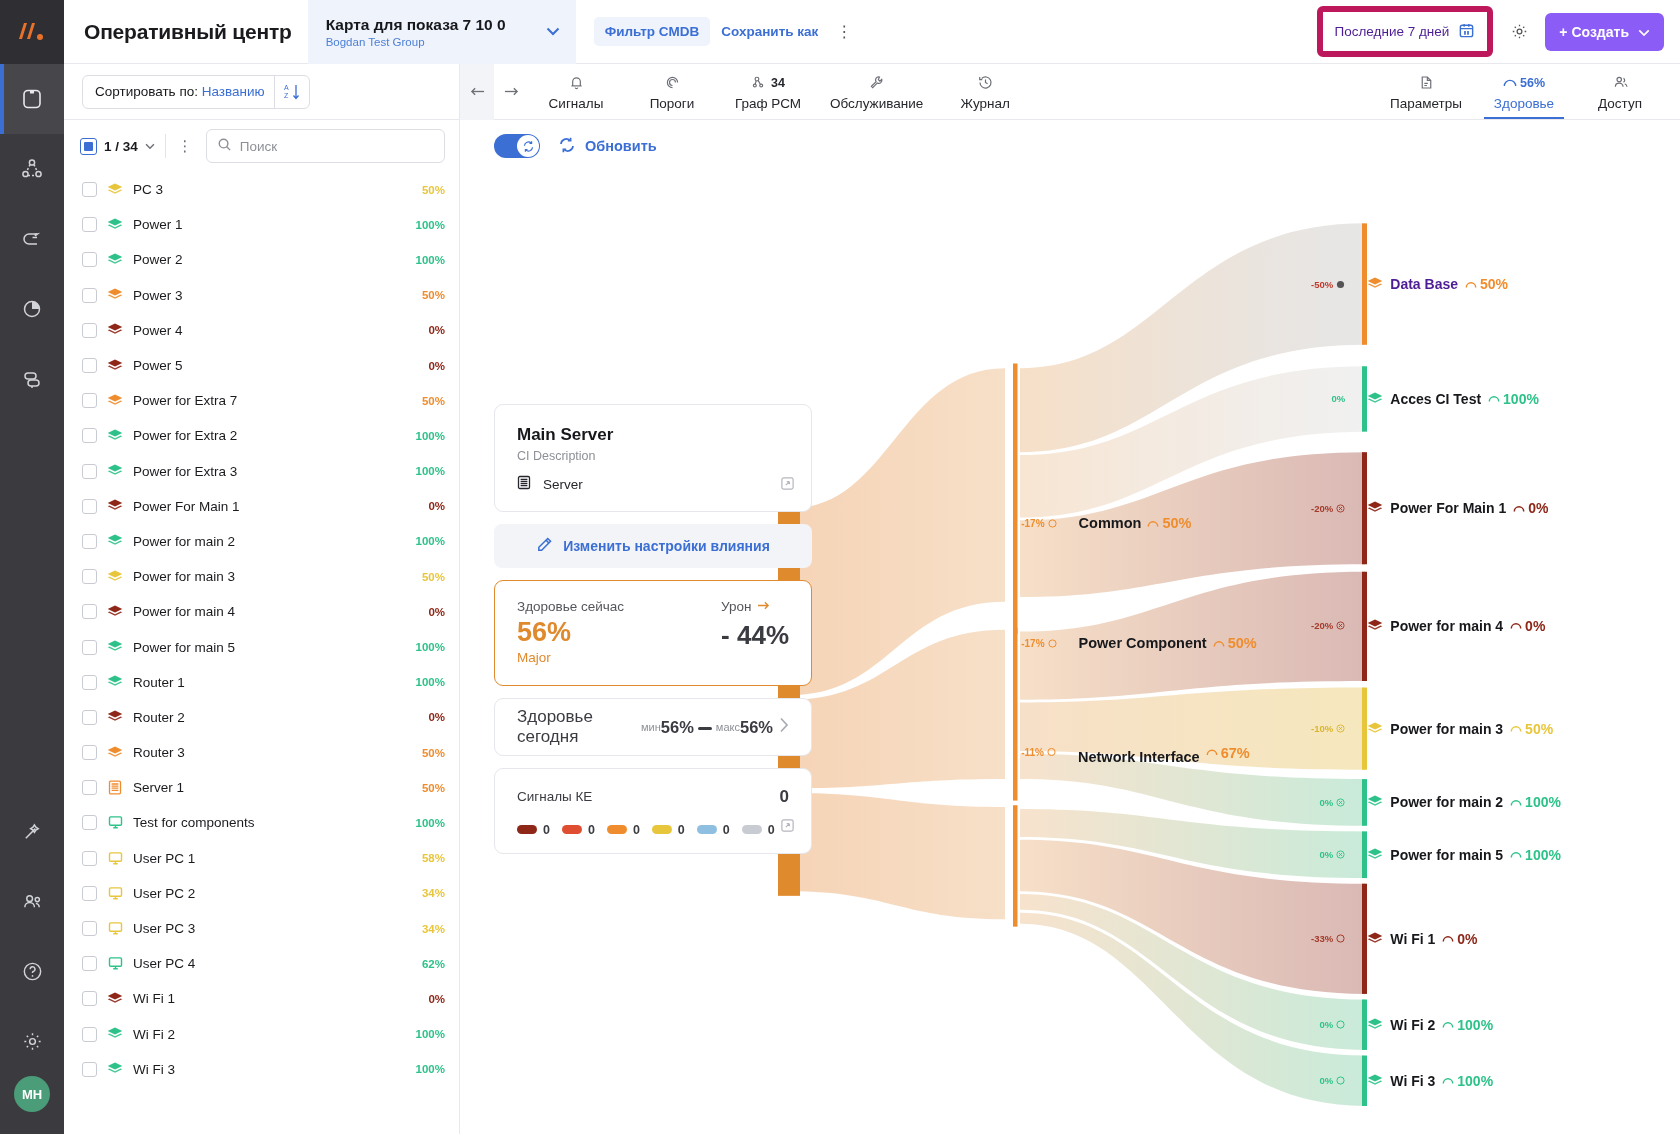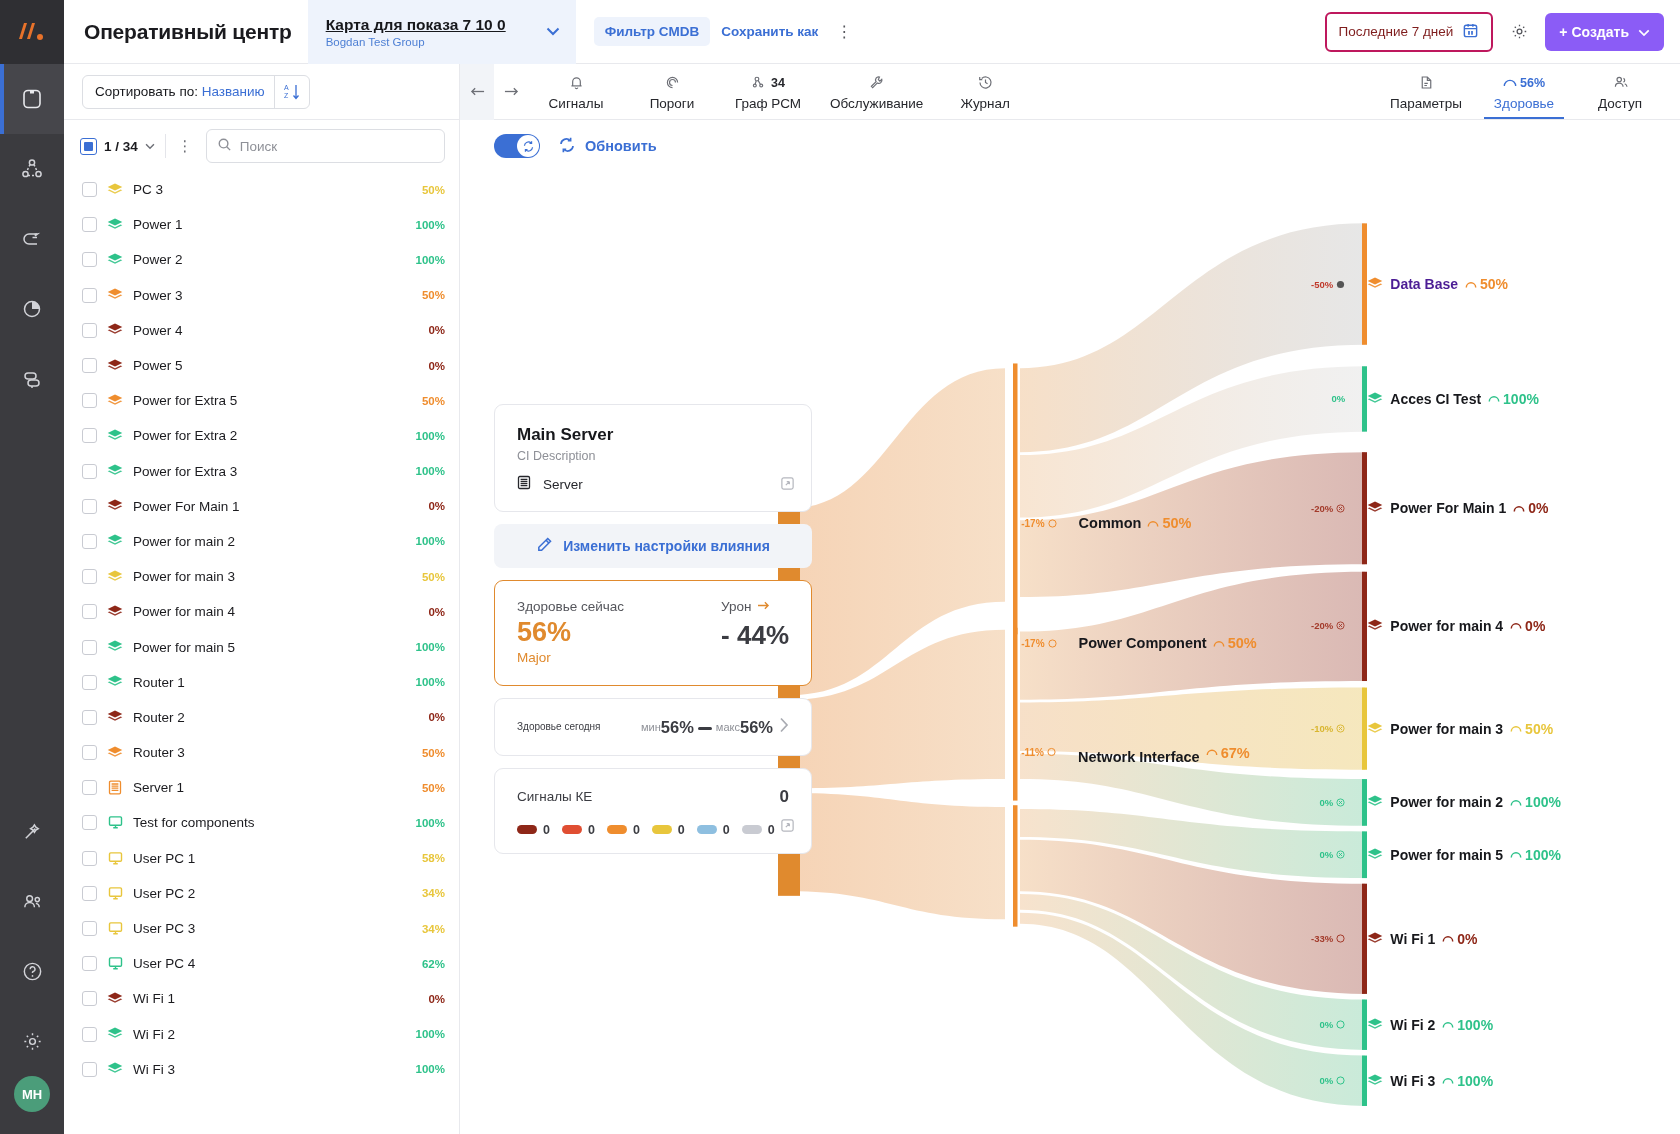--- a/index.html
+++ b/index.html
@@ -44,33 +44,33 @@
   .topbar {
     height: 64px; background: #fff; display: flex; align-items: center;
     border-bottom: 1px solid #e8e9ed; flex: 0 0 64px;
   }
   .app-title { font-size: 21px; font-weight: bold; color: #1b1b1f; padding: 0 16px 0 20px; letter-spacing: -.2px;}
   .mapsel {
     height: 64px; min-width: 268px; background: #eef3fc;
     display: flex; align-items: center; padding: 0 16px 0 18px; cursor: pointer;
   }
   .mapsel-txt { flex: 1 1 auto; }
-  .mapsel-title { font-size: 15.5px; font-weight: bold; color: #17181c; white-space: nowrap; text-decoration: underline; }
+  .mapsel-title { font-size: 15.5px; font-weight: bold; color: #17181c; white-space: nowrap; }
   .mapsel-sub { font-size: 11.5px; color: #4d7fd4; margin-top: 2px; }
   .chev { color: #3b6fd4; margin-left: 18px; font-size: 13px; }
   .tb-link {
     font-size: 13.5px; color: #3b6fd4; font-weight: bold; padding: 7px 11px;
     border-radius: 5px; cursor: pointer; white-space: nowrap;
   }
   .tb-link.boxed { background: #eef3fc; margin-left: 18px; }
   .tb-kebab { width: 30px; text-align: center; color: #55565c; cursor: pointer; font-size: 16px; letter-spacing:0; }
   .tb-right { margin-left: auto; display: flex; align-items: center; padding-right: 16px; gap: 10px; }
   .daterange {
-    height: 40px; border: 2px solid #be185d; border-radius: 6px; display: flex;
-    align-items: center; gap: 9px; padding: 0 12px; font-size: 13.5px; color: #7f1d1d; cursor: pointer;
+    height: 51px; border: 6px solid #be185d; border-radius: 6px; display: flex;
+    align-items: center; gap: 9px; padding: 0 12px; font-size: 13.5px; color: #4c1d95; cursor: pointer;
   }
   .icobtn { width: 32px; height: 32px; display:flex; align-items:center; justify-content:center; cursor:pointer; color:#55565c;}
   .createbtn {
     height: 38px; background: #8b5cf6; color: #fff; border-radius: 6px;
     display: flex; align-items: center; gap: 9px; padding: 0 14px;
     font-size: 14px; font-weight: bold; cursor: pointer;
   }
 
   
   .row2 { height: 56px; display: flex; flex: 0 0 56px; border-bottom: 1px solid #e8e9ed; background:#fff; }
@@ -168,21 +168,21 @@
   }
   .hn-lbl { font-size: 13.5px; color: #55565c; }
   .hn-val { font-size: 27px; font-weight: bold; color: #e08a2e; line-height: 1.25; margin-top:2px;}
   .hn-sev { font-size: 13.5px; color: #e08a2e; }
   .dmg-lbl { font-size: 13.5px; color: #55565c; display: flex; align-items:center; gap:5px;}
   .dmg-val { font-size: 26px; font-weight: bold; color: #3b3c42; margin-top: 6px; text-align: right; }
   .card.today {
     margin-top: 12px; height: 58px; padding: 0 22px; display: flex; align-items: center; justify-content: space-between;
     cursor: pointer;
   }
-  .today-lbl { font-size: 10px; color: #3b3c42; }
+  .today-lbl { font-size: 17px; color: #3b3c42; }
   .mm { display: flex; align-items: flex-end; gap: 0; }
   .mmcol { display: flex; flex-direction: row; align-items: center; }
   .mmcol .c { font-size: 11px; color: #8e9097; }
   .mmcol .v { font-size: 16.5px; font-weight: bold; color: #3b3c42; }
   .mmdash { width: 14px; height: 2.5px; background: #3b3c42; margin: 0 4px 7px 4px; border-radius:2px; }
   .today-arrow { color: #a9abb2; font-size: 16px; margin-left: 6px; }
   .card.sig { margin-top: 12px; padding: 18px 22px 16px 22px; position: relative; }
   .sig-row { display: flex; align-items: center; justify-content: space-between; }
   .sig-lbl { font-size: 13.5px; color: #3b3c42; }
   .sig-total { font-size: 17px; font-weight: bold; color: #3b3c42; }
@@ -533,21 +533,21 @@
               <span class="ci-val" style="color:#8e2718">0%</span>
             </div>
             <div class="ci">
               <span class="ci-cb"></span>
               <span class="ci-ic">
                 <svg width="16" height="14" viewBox="0 0 16 14" fill="#ef8d2e">
                   <path d="M8 0.4L15.3 4 8 7.6 0.7 4z"></path>
                   <path d="M8 9.2L2.4 6.4 0.7 7.2 8 10.8 15.3 7.2 13.6 6.4z" opacity=".9"></path>
                 </svg>
               </span>
-              <span class="ci-name">Power for Extra 5</span>
+              <span class="ci-name">Power for Extra 7</span>
               <span class="ci-val" style="color:#ef8d2e">50%</span>
             </div>
             <div class="ci">
               <span class="ci-cb"></span>
               <span class="ci-ic">
                 <svg width="16" height="14" viewBox="0 0 16 14" fill="#2ec28a">
                   <path d="M8 0.4L15.3 4 8 7.6 0.7 4z"></path>
                   <path d="M8 9.2L2.4 6.4 0.7 7.2 8 10.8 15.3 7.2 13.6 6.4z" opacity=".9"></path>
                 </svg>
               </span>

